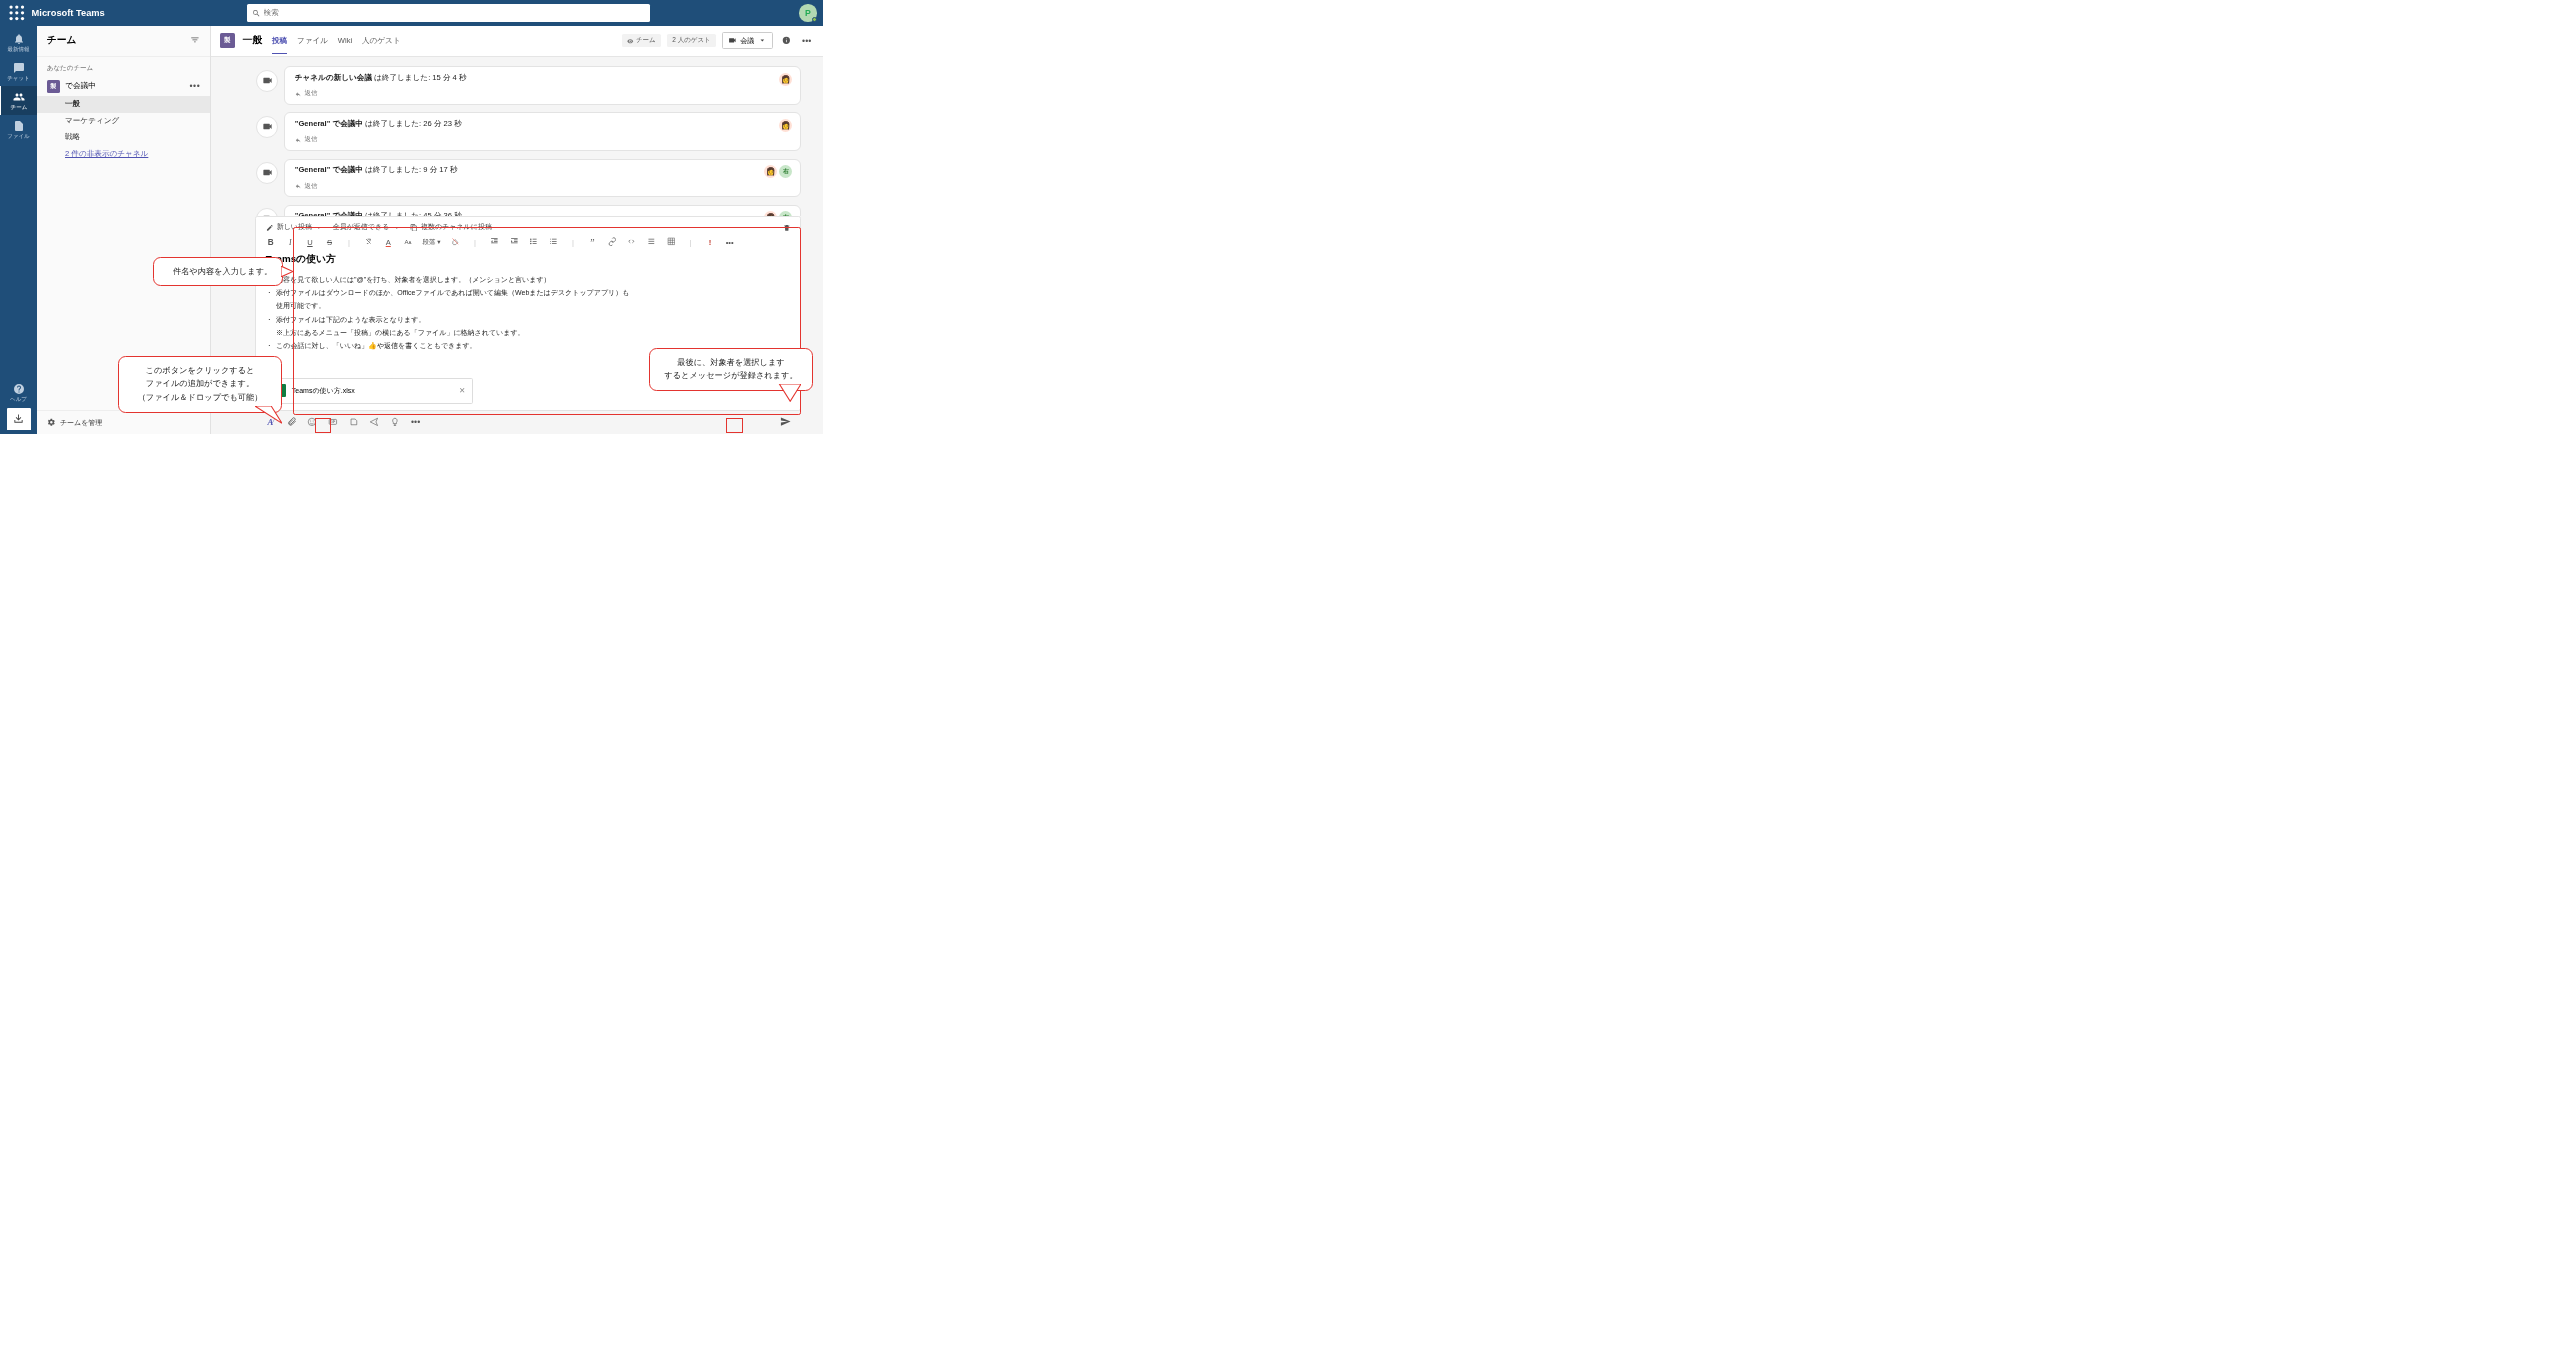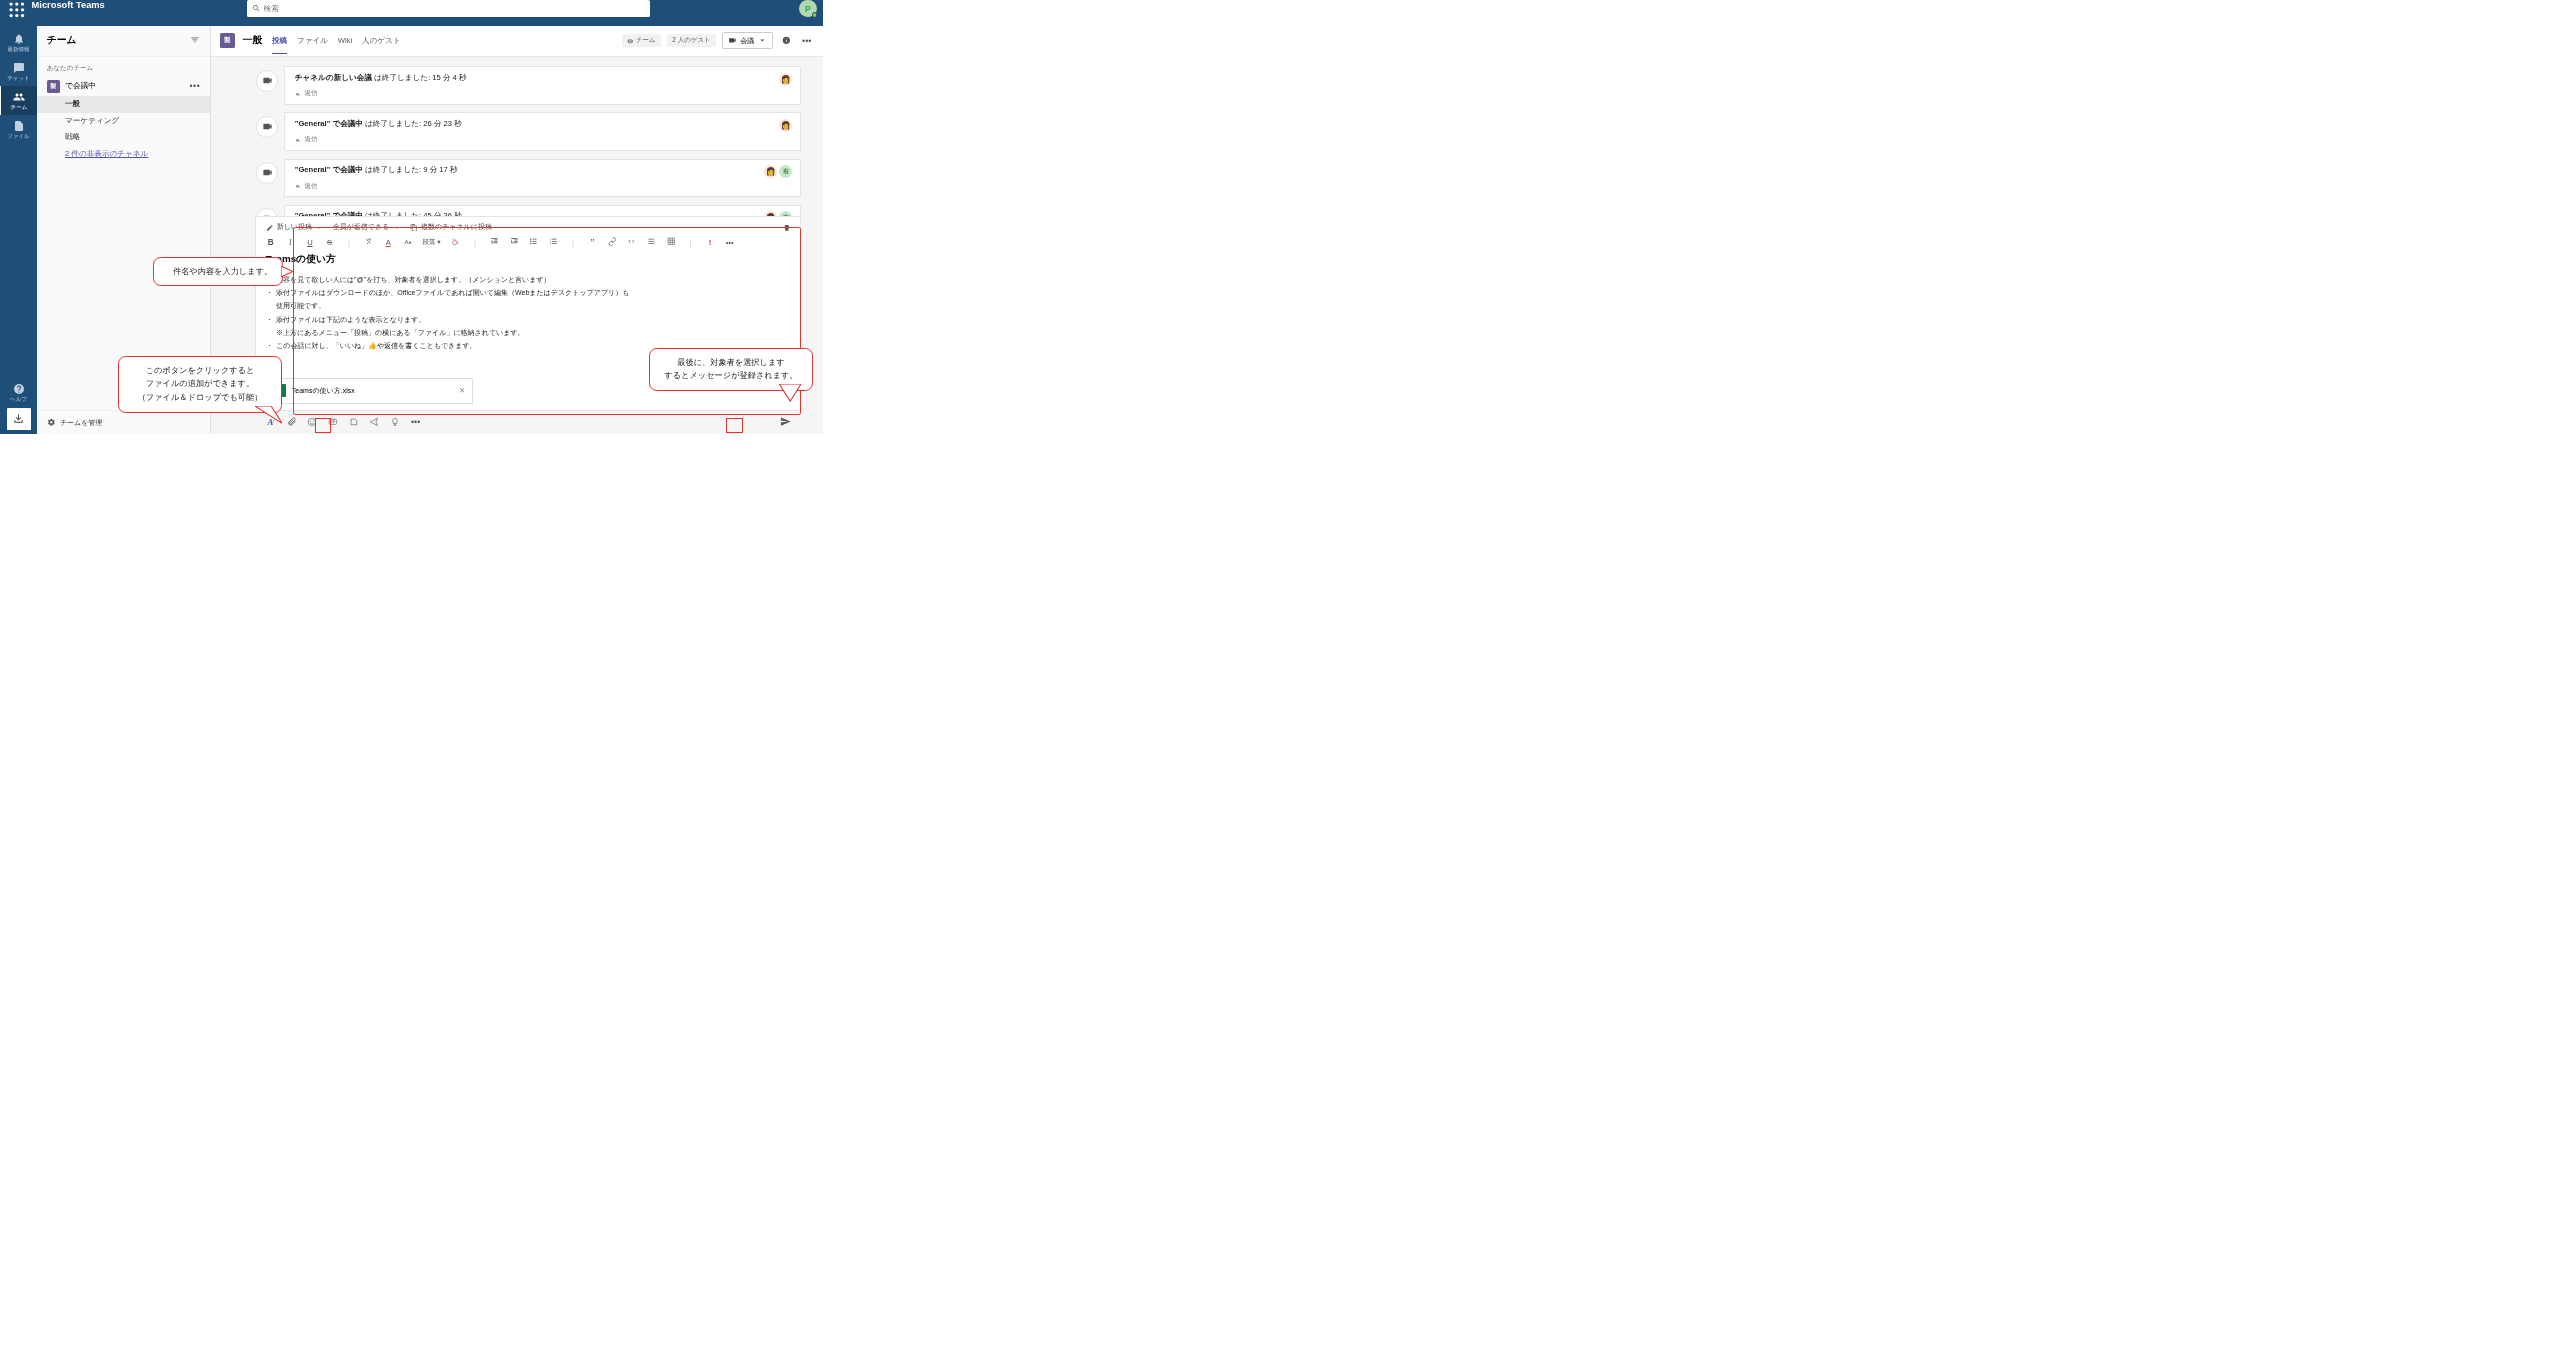--- a/index.html
+++ b/index.html
@@ -1,20 +1,20 @@
 <!DOCTYPE html>
 <html style="font-size:8.7px"><head>
 <meta charset="utf-8">
 <style>
 * { margin:0; padding:0; box-sizing:border-box; font-family:"Segoe UI","Meiryo",sans-serif; }
 body { background:#fff; overflow:hidden; }
 .app { width:823px; height:434px; position:relative; display:flex; flex-direction:column; }
 
 
-.topbar { height:26px; background:#1f4e79; display:flex; color:#fff; padding:0 6.5px; }
+.topbar { height:26px; background:#1f4e79; display:flex; align-items:center; color:#fff; padding:0 6.5px; }
 .waffle { width:19.6px; height:19.6px; display:flex; align-items:center; justify-content:center; cursor:pointer; }
 .waffle svg { fill:#fff; }
 .product { font-weight:600; font-size:9.3px; margin-left:5.5px; }
 .searchwrap { flex:1; display:flex; justify-content:center; }
 .search { width:403px; height:17.4px; background:#fff; border-radius:1.6px; display:flex; align-items:center; padding:0 4.4px; color:#666; }
 .search svg { width:8.7px; height:8.7px; fill:#666; margin-right:3.3px; }
 .search input { border:none; outline:none; font-size:7.6px; flex:1; }
 .avatar-top { width:17.4px; height:17.4px; border-radius:50%; background:#b2d8b2; color:#2a5; display:flex; align-items:center; justify-content:center; font-weight:600; position:relative; margin-left:6.5px; }
 .presence-dot { position:absolute; width:5.5px; height:5.5px; background:#92c353; border:1.1px solid #1f4e79; border-radius:50%; bottom:-0.5px; right:-0.5px; }
 
@@ -58,21 +58,21 @@
 .tab.active { color:#4f52b2; border-bottom:1.6px solid #4f52b2; font-weight:600; }
 .chanhead-right { margin-left:auto; display:flex; align-items:center; gap:5.5px; }
 .pill { font-size:6.5px; color:#555; background:#f2f2f2; padding:2.2px 5.5px; border-radius:1.6px; display:flex; align-items:center; gap:2.2px; }
 .meetbtn { display:flex; align-items:center; gap:3.3px; font-size:7px; padding:2.7px 5.5px; border:0.5px solid #ccc; border-radius:1.6px; cursor:pointer; }
 .meetbtn svg { width:8.7px; height:8.7px; fill:#444; }
 .iconbtn { width:15.3px; height:15.3px; display:flex; align-items:center; justify-content:center; cursor:pointer; color:#555; }
 .iconbtn svg { width:8.7px; height:8.7px; fill:currentColor; }
 
 
 .messages { flex:1; overflow:auto; padding:5.5px 22px 0 44px; background:#f5f5f5; }
-.msgcard { background:#fff; border:0.5px solid #e3e3e3; border-radius:1px; margin:4.4px 0 7.6px 29px; padding:5.5px 9.8px; position:relative; }
+.msgcard { background:#fff; border:0.5px solid #e3e3e3; border-radius:6px; margin:4.4px 0 7.6px 29px; padding:5.5px 9.8px; position:relative; }
 .msgcard .video-icon { position:absolute; left:-29px; top:2.2px; width:22px; height:22px; border:1.1px solid #e3e3e3; border-radius:50%; background:#fff; display:flex; align-items:center; justify-content:center; }
 .msgcard .video-icon svg { width:11px; height:11px; fill:#555; }
 .msgtitle { font-size:7.6px; color:#222; }
 .msgtitle b { font-weight:700; }
 .reply { font-size:6.5px; color:#777; margin-top:6.5px; display:flex; align-items:center; gap:3.3px; }
 .reply svg { width:6.5px; height:6.5px; fill:#888; }
 .attendees { position:absolute; right:7.6px; top:5.5px; display:flex; gap:2.2px; }
 .att { width:13px; height:13px; border-radius:50%; background:#ffe0d5; font-size:7.6px; display:flex; align-items:center; justify-content:center; }
 .att.green { background:#c8e6c9; color:#2e7d32; font-size:6px; font-weight:600; }
 

